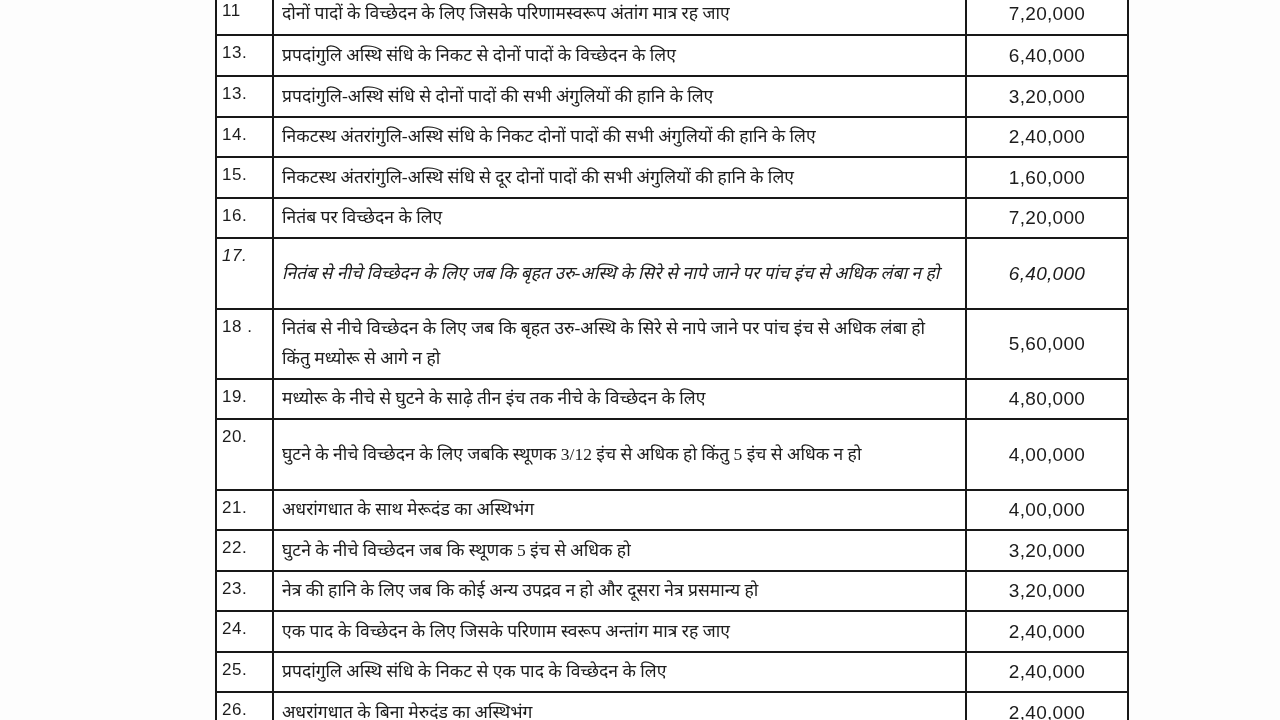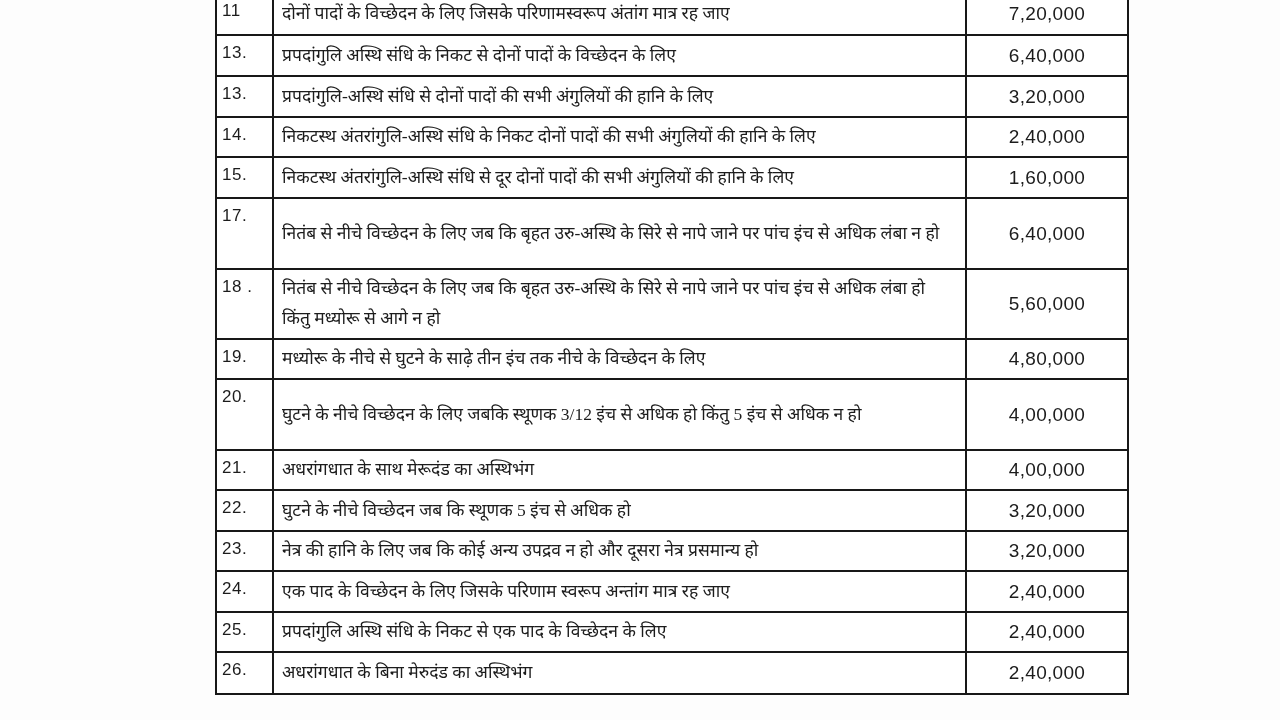--- a/index.html
+++ b/index.html
@@ -51,21 +51,21 @@
     font-family: "Liberation Sans", sans-serif;
     letter-spacing: 0.3px;
   }
   
   tr.r0  { height: 42px; }
   tr.r1  { height: 41px; }
   tr.r2  { height: 41px; padding-left: 44px; }
   tr.r3  { height: 40px; }
   tr.r4  { height: 41px; }
   tr.r5  { height: 40px; }
-  tr.r6  { height: 71px; }
+  tr.r6  { height: 71px; font-style: italic; }
   tr.r7  { height: 70px; }
   tr.r8  { height: 39px; }
   tr.r9  { height: 71px; }
   tr.r10 { height: 40px; padding-left: 48px; }
   tr.r11 { height: 41px; padding-left: 48px; }
   tr.r12 { height: 40px; }
   tr.r13 { height: 41px; padding-left: 16px; }
   tr.r14 { height: 40px; }
   tr.r15 { height: 42px; }
 </style>
@@ -98,20 +98,25 @@
         </tr>
         <tr class="r3">
           <td class="sl">14.</td>
           <td class="desc">निकटस्थ अंतरांगुलि-अस्थि संधि के निकट दोनों पादों की सभी अंगुलियों की हानि के लिए</td>
           <td class="amt">2,40,000</td>
         </tr>
         <tr class="r4">
           <td class="sl">15.</td>
           <td class="desc">निकटस्थ अंतरांगुलि-अस्थि संधि से दूर दोनों पादों की सभी अंगुलियों की हानि के लिए</td>
           <td class="amt">1,60,000</td>
+        </tr>
+        <tr class="r5">
+          <td class="sl">16.</td>
+          <td class="desc">नितंब पर विच्छेदन के लिए</td>
+          <td class="amt">7,20,000</td>
         </tr>
         <tr class="r6">
           <td class="sl">17.</td>
           <td class="desc">नितंब से नीचे विच्छेदन के लिए जब कि बृहत उरु-अस्थि के सिरे से नापे जाने पर पांच इंच से अधिक लंबा न हो</td>
           <td class="amt">6,40,000</td>
         </tr>
         <tr class="r7">
           <td class="sl">18 .</td>
           <td class="desc">नितंब से नीचे विच्छेदन के लिए जब कि बृहत उरु-अस्थि के सिरे से नापे जाने पर पांच इंच से अधिक लंबा हो किंतु मध्योरू से आगे न हो</td>
           <td class="amt">5,60,000</td>

